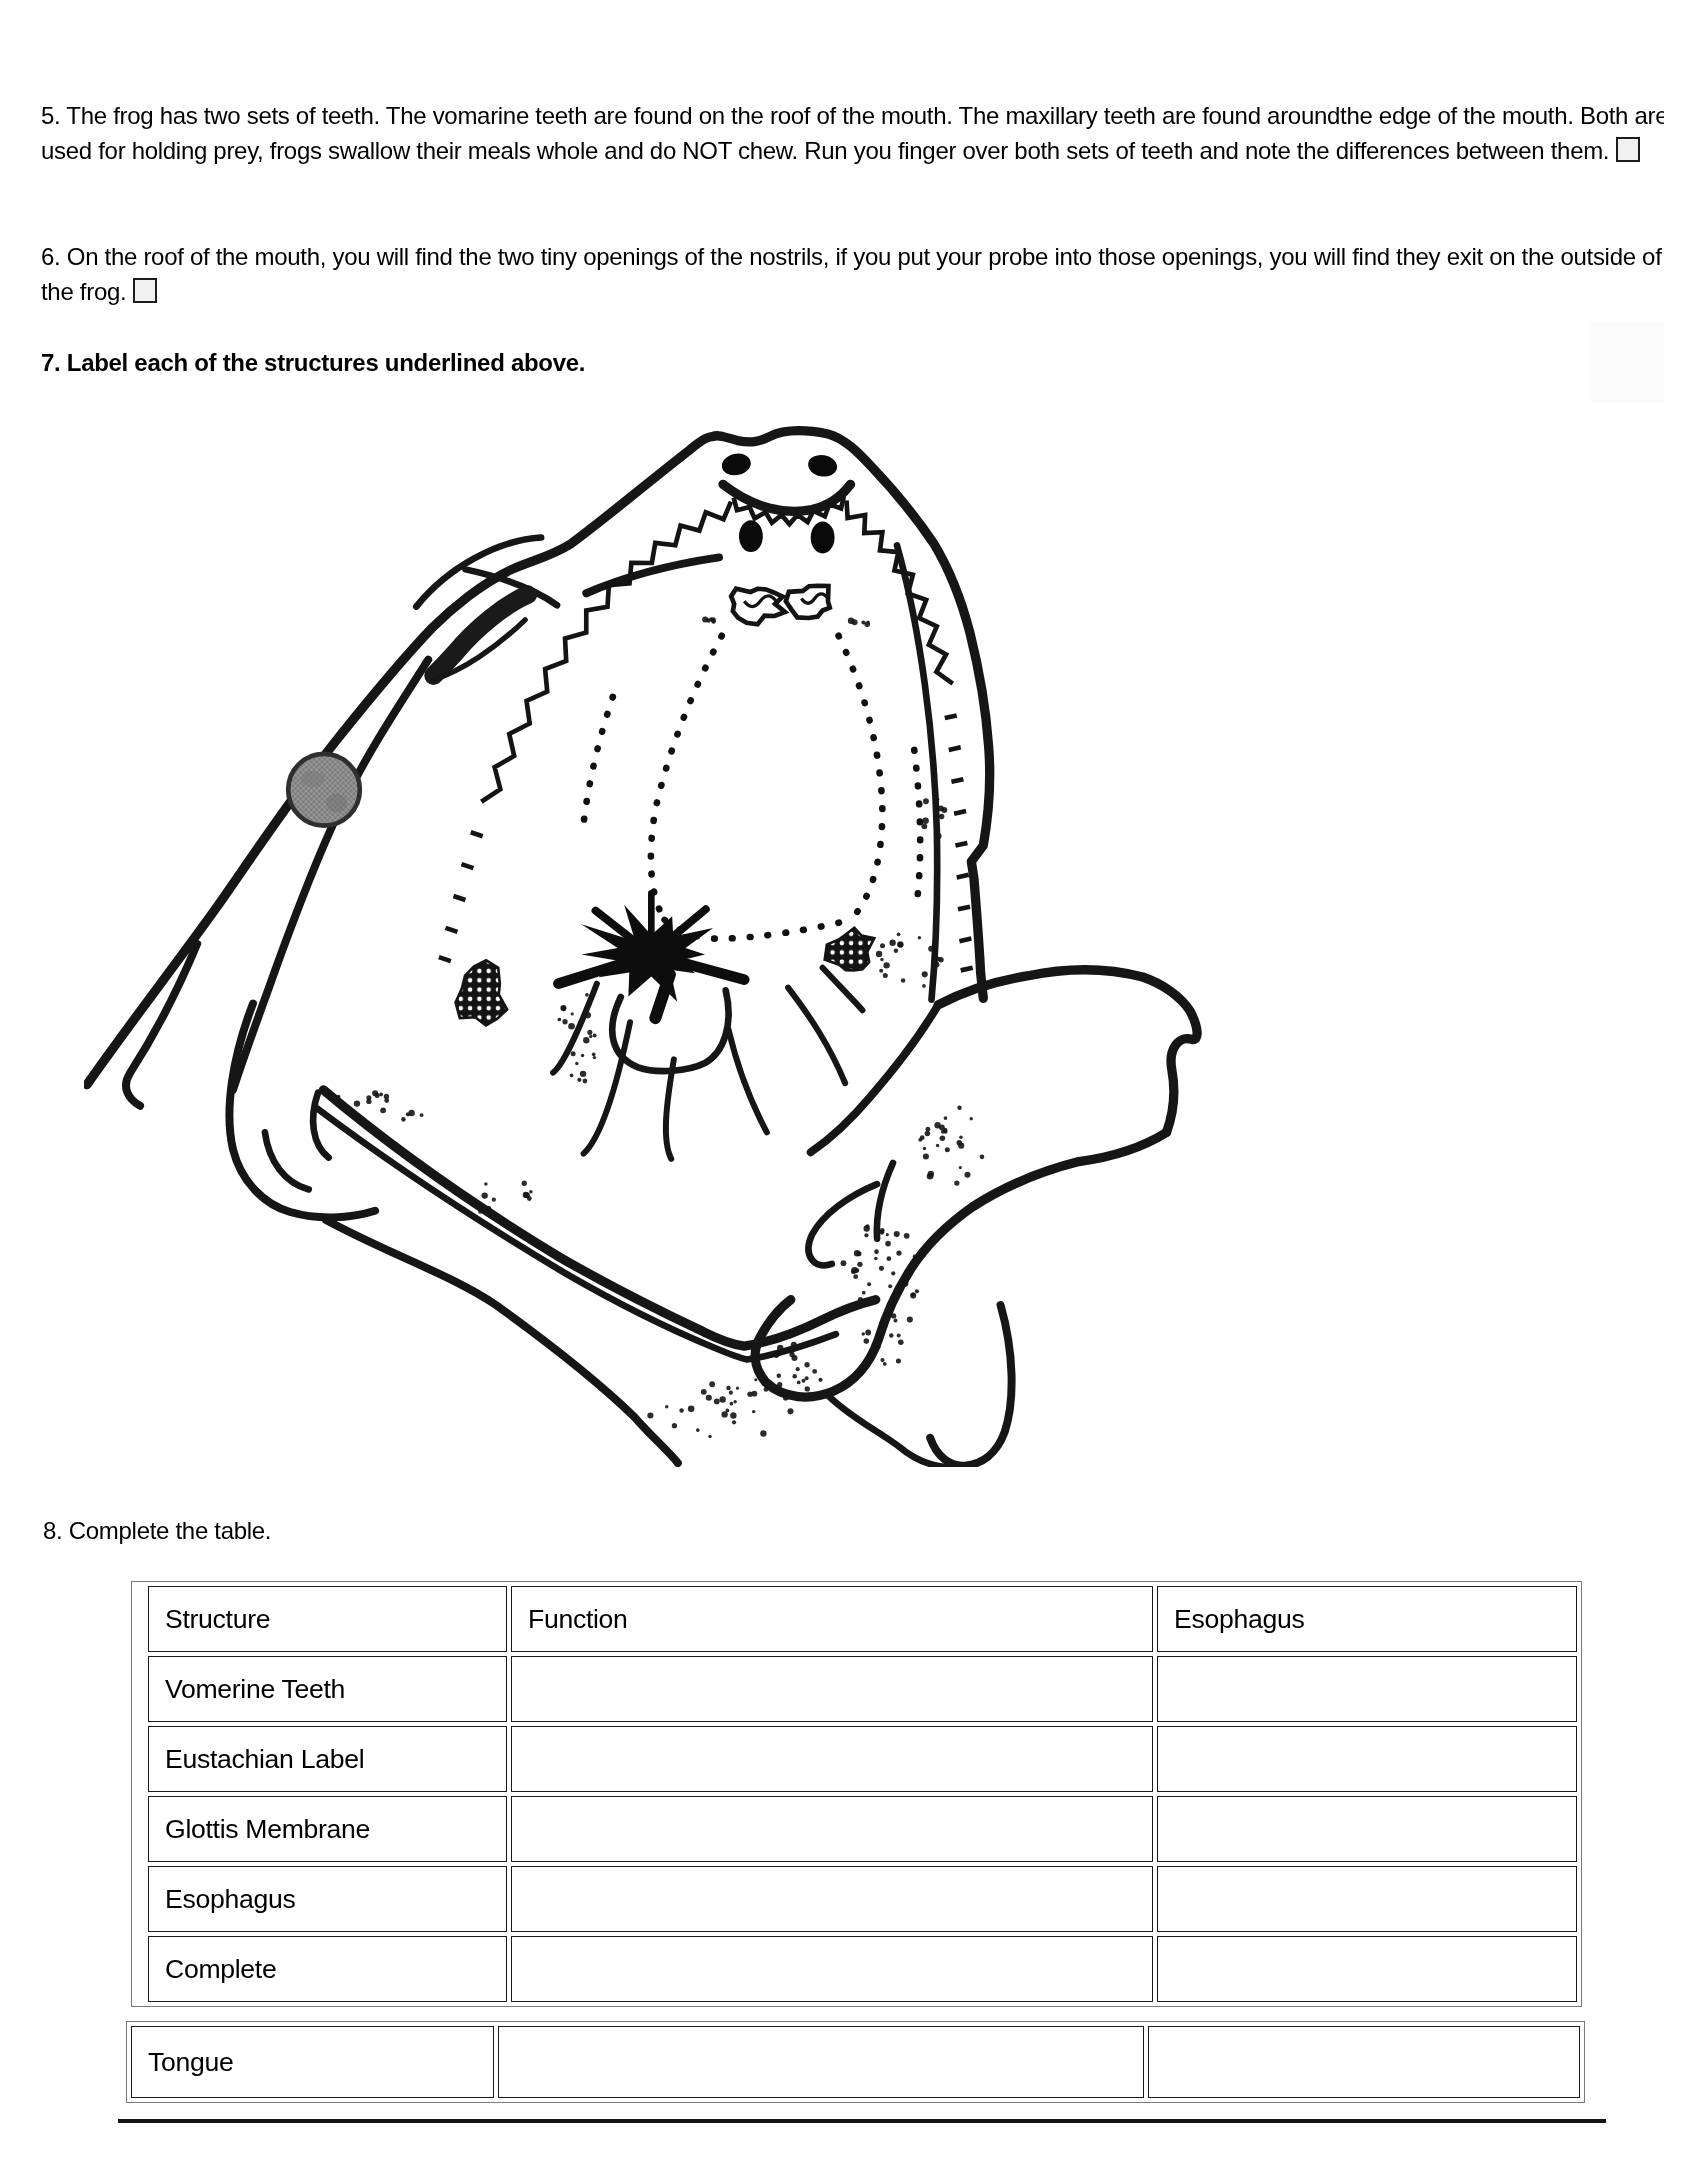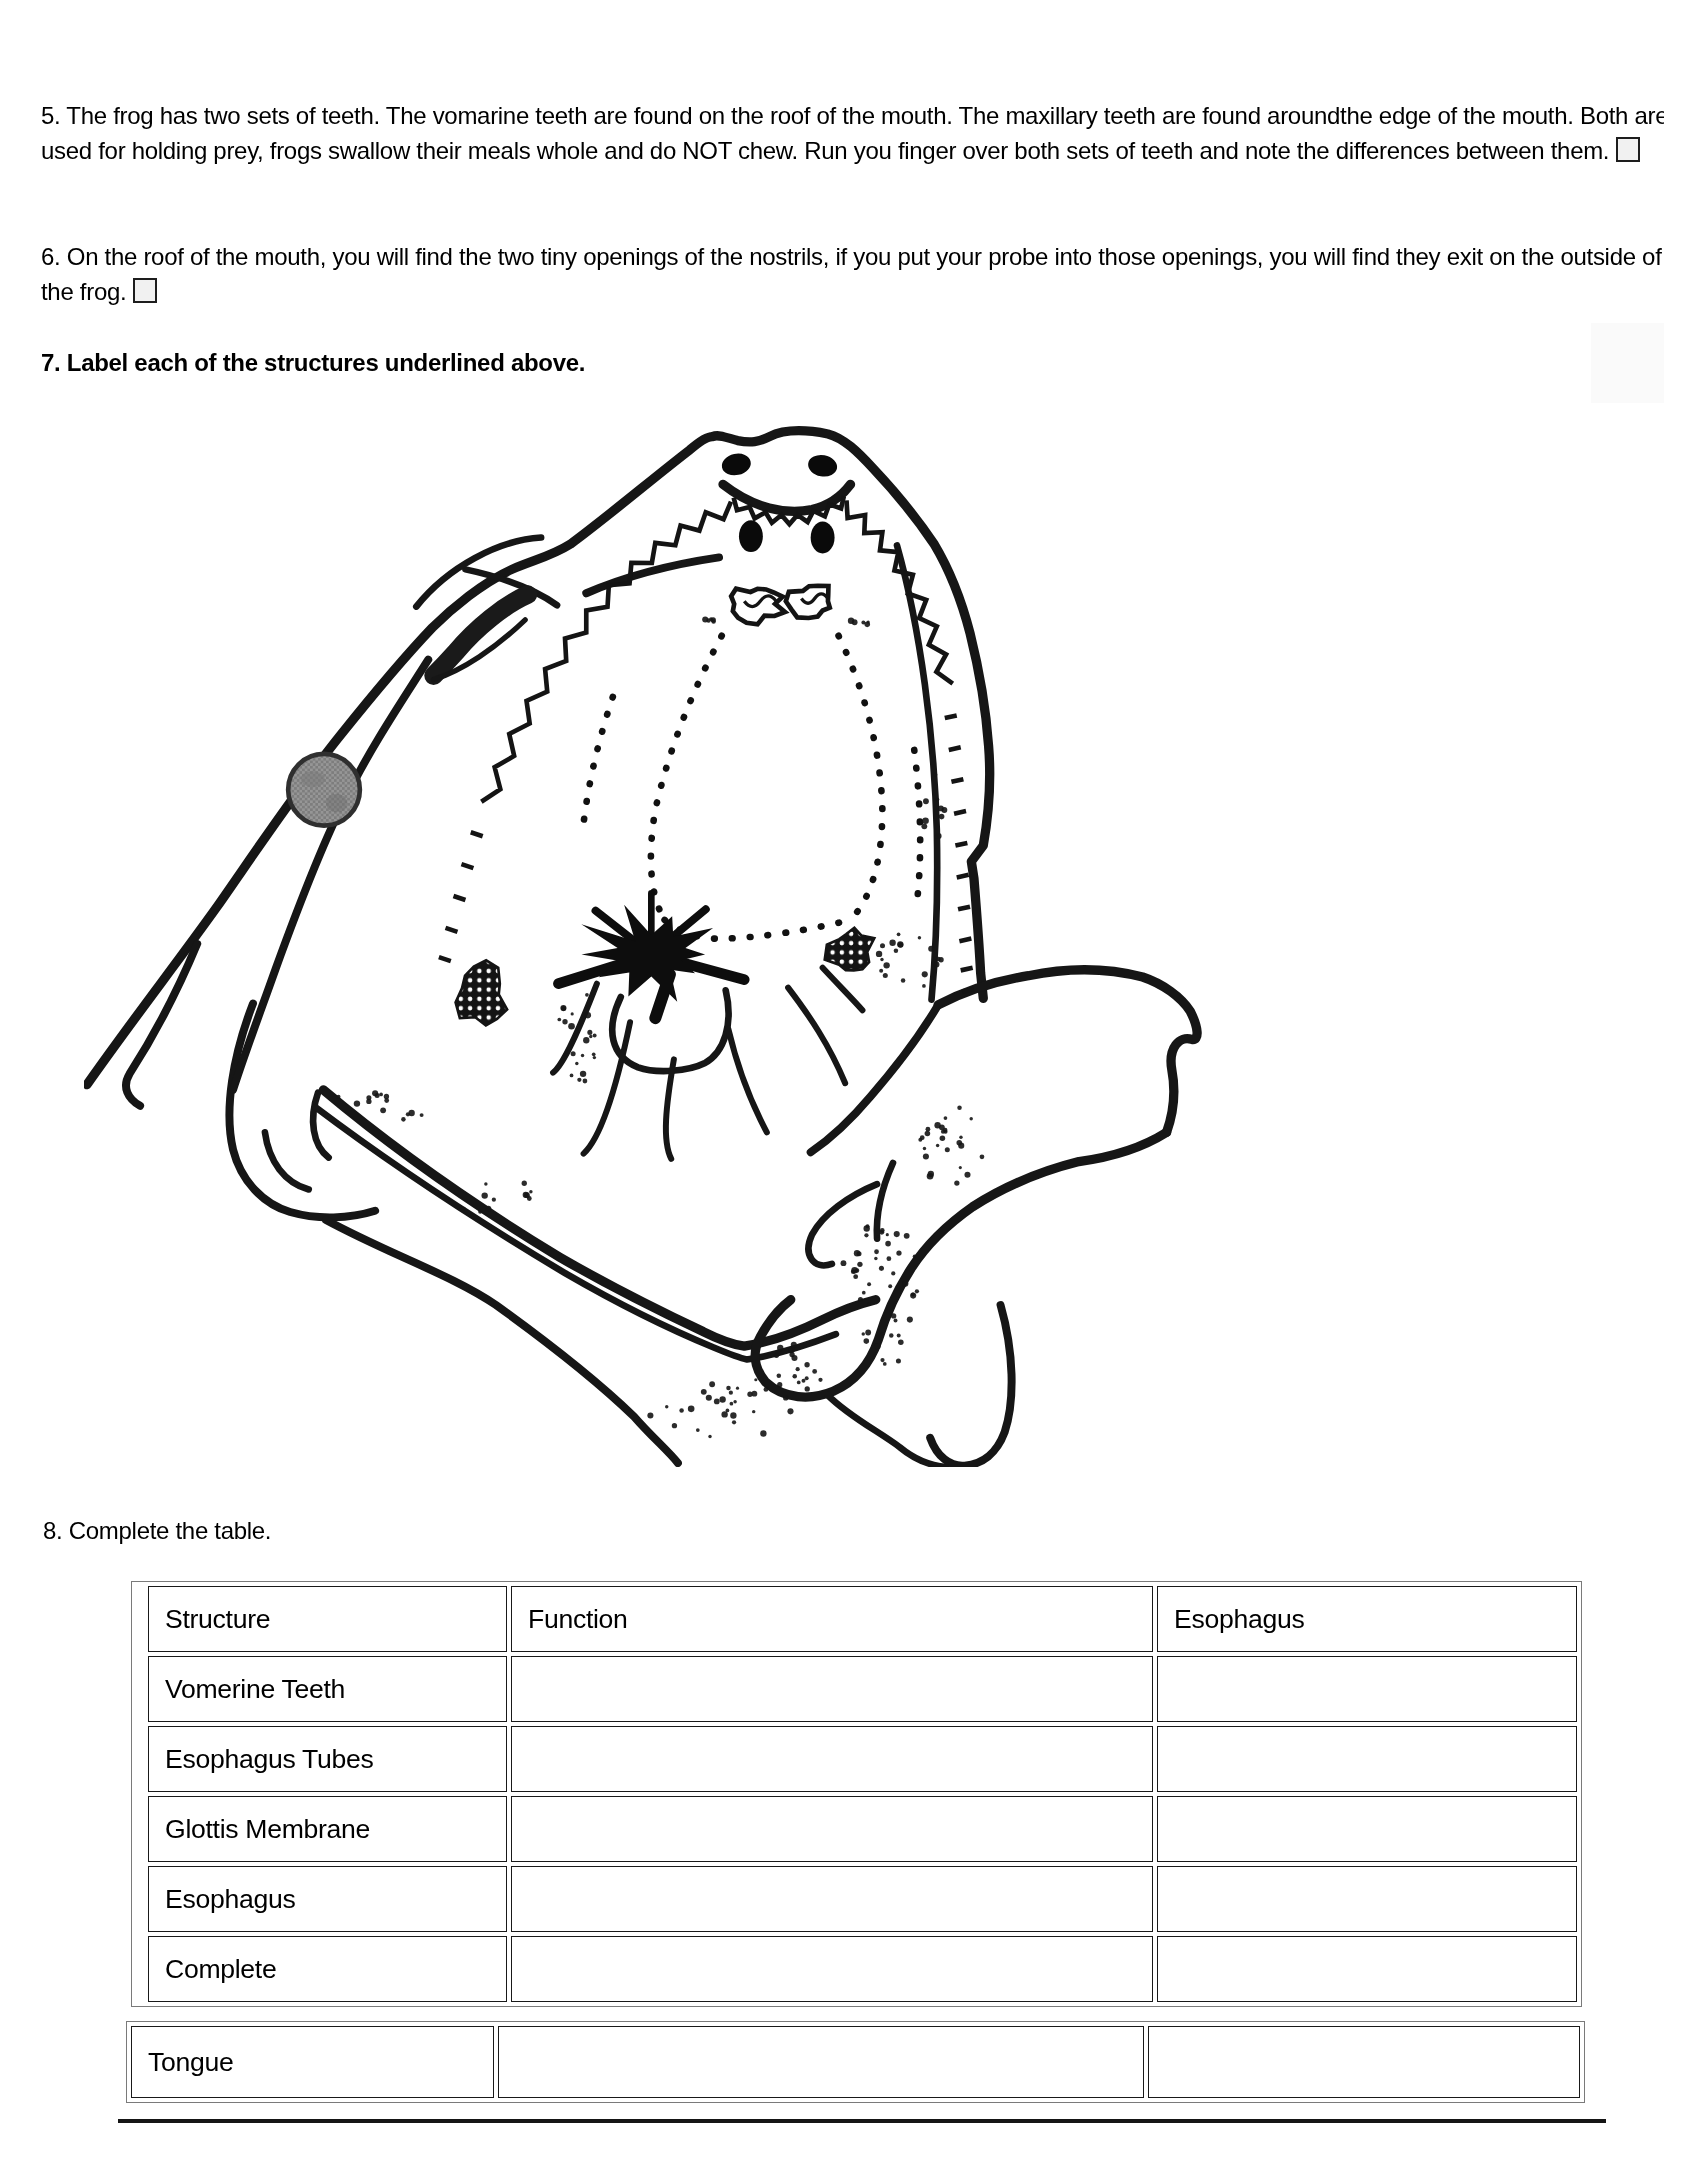--- a/index.html
+++ b/index.html
@@ -398,21 +398,21 @@
       <td>Structure</td>
       <td>Function</td>
       <td>Esophagus</td>
     </tr>
     <tr>
       <td>Vomerine Teeth</td>
       <td></td>
       <td></td>
     </tr>
     <tr>
-      <td>Esophagus Tubes</td>
+      <td>Eustachian Label</td>
       <td></td>
       <td></td>
     </tr>
     <tr>
       <td>Glottis Membrane</td>
       <td></td>
       <td></td>
     </tr>
     <tr>
       <td>Esophagus</td>

